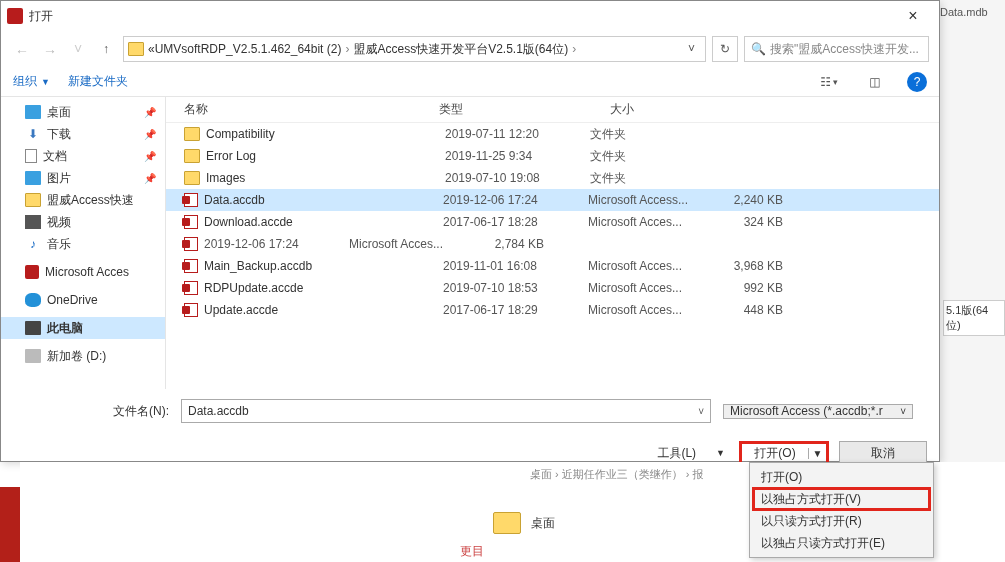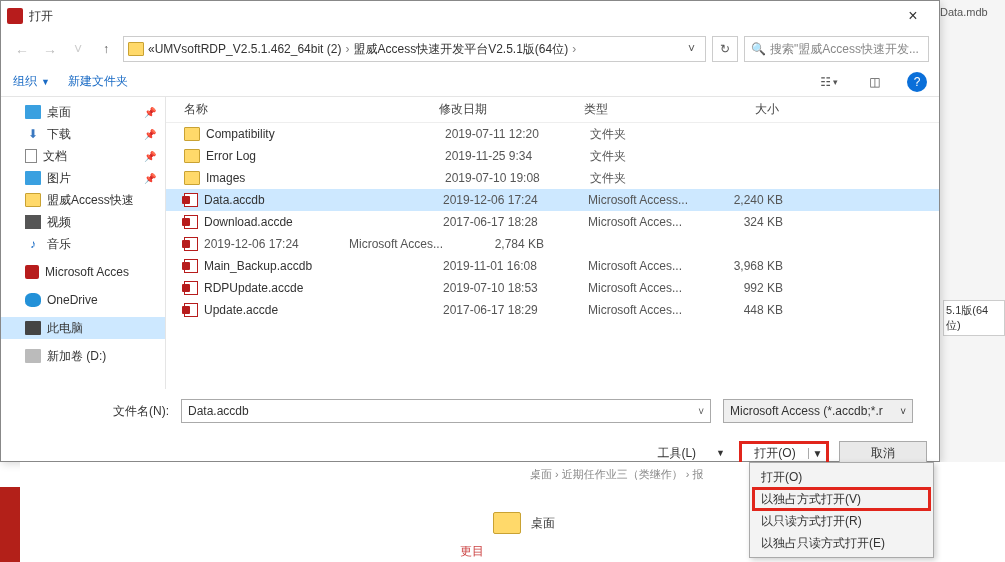--- a/index.html
+++ b/index.html
@@ -23,21 +23,21 @@
 .refresh { width: 26px; height: 26px; border: 1px solid #ccc; display: flex; align-items: center; justify-content: center; color: #555; }
 .search { width: 185px; height: 26px; border: 1px solid #ccc; display: flex; align-items: center; padding: 0 6px; color: #888; gap: 4px; }
 .toolbar { display: flex; align-items: center; height: 30px; padding: 0 12px; border-bottom: 1px solid #e5e5e5; gap: 18px; }
 .toolbar .lnk { color: #1a6bc5; display: flex; align-items: center; gap: 4px; }
 .toolbar .spacer { flex: 1; }
 .toolbar .btn-ico { width: 28px; height: 22px; border: 1px solid transparent; display: flex; align-items: center; justify-content: center; color: #555; gap: 2px; }
 .help { width: 20px; height: 20px; border-radius: 50%; background: #0a6fd9; color: #fff; display: flex; align-items: center; justify-content: center; font-size: 12px; }
 .body { display: flex; height: 292px; }
 .sidebar { width: 165px; border-right: 1px solid #e5e5e5; overflow-y: auto; padding: 4px 0; }
 .side-item { display: flex; align-items: center; height: 22px; padding: 0 8px 0 24px; gap: 6px; white-space: nowrap; overflow: hidden; }
-.side-item.sel { background: #cde8ff; }
+.side-item.sel { background: #cde8ff; font-weight: bold; }
 .side-item .pin { color: #888; margin-left: auto; font-size: 10px; }
 .side-ico { width: 16px; height: 14px; display: inline-flex; align-items: center; justify-content: center; flex-shrink: 0; }
 .ico-desktop { background: #3aa0e0; border-radius: 1px; }
 .ico-download { color: #3a78c0; }
 .ico-doc { width: 12px; height: 14px; border: 1px solid #888; background: #fff; }
 .ico-pic { background: #3aa0e0; border-radius: 1px; }
 .ico-fld { background: #ffd96a; border: 1px solid #c9a233; border-radius: 1px; }
 .ico-video { background: #555; }
 .ico-music { color: #1a6bc5; }
 .ico-access { background: #b71c1c; border-radius: 2px; width: 14px; }
@@ -58,21 +58,21 @@
 .fico.accdb { width: 14px; height: 14px; border: 1px solid #b71c1c; position: relative; background: #fff; }
 .fico.accdb::before { content: ""; position: absolute; left: -3px; top: 2px; width: 8px; height: 8px; background: #b71c1c; border-radius: 1px; }
 .row .c-name { width: 239px; white-space: nowrap; overflow: hidden; }
 .row .c-date { width: 145px; color: #555; }
 .row .c-type { width: 125px; color: #555; white-space: nowrap; overflow: hidden; text-overflow: ellipsis; }
 .row .c-size { width: 80px; text-align: right; color: #555; padding-right: 10px; }
 .footer { padding: 10px 12px 8px 12px; }
 .fn-row { display: flex; align-items: center; gap: 12px; margin-bottom: 18px; }
 .fn-label { margin-left: 100px; }
 .fn-input { flex: 1; max-width: 530px; height: 24px; border: 1px solid #aaa; padding: 0 6px; display: flex; align-items: center; justify-content: space-between; }
-.fn-type { width: 190px; height: 24px; border: 1px solid #aaa; padding: 0 6px; display: flex; align-items: center; justify-content: space-between; background: #efefef; }
+.fn-type { width: 190px; height: 15px; border: 1px solid #aaa; padding: 0 6px; display: flex; align-items: center; justify-content: space-between; background: #efefef; }
 .act-row { display: flex; align-items: center; justify-content: flex-end; gap: 10px; }
 .tools { display: flex; align-items: center; gap: 20px; margin-right: 4px; }
 .open-btn { width: 90px; height: 24px; border: 3px solid #e1251b; display: flex; align-items: center; }
 .open-btn .main { flex: 1; text-align: center; }
 .open-btn .dd { width: 18px; border-left: 1px solid #aaa; text-align: center; font-size: 10px; }
 .cancel-btn { width: 88px; height: 24px; background: #e9e9e9; border: 1px solid #aaa; display: flex; align-items: center; justify-content: center; }
 
 .under { position: absolute; left: 20px; top: 462px; width: 985px; height: 100px; background: #fff; }
 .under .crumbs { position: absolute; left: 510px; top: 5px; font-size: 11px; color: #888; }
 .under .deskfolder { position: absolute; left: 473px; top: 50px; display: flex; align-items: center; gap: 10px; }
@@ -182,21 +182,20 @@
         </div>
         <div style="height: 6px;"></div>
         <div class="side-item">
           <span class="side-ico ico-drive"></span>
           <span>新加卷 (D:)</span>
         </div>
       </div>
     <div class="filepane">
       <div class="cols">
         <div class="col-name">名称</div>
-        <div class="col-date">修改日期</div>
         <div class="col-type">类型</div>
         <div class="col-size">大小</div>
       </div>
       <div class="rows" id="rows">
           <div class="row">
             <span class="fico folder"></span>
             <span class="c-name">Compatibility</span>
             <span class="c-date">2019-07-11 12:20</span>
             <span class="c-type">文件夹</span>
             <span class="c-size"></span>

